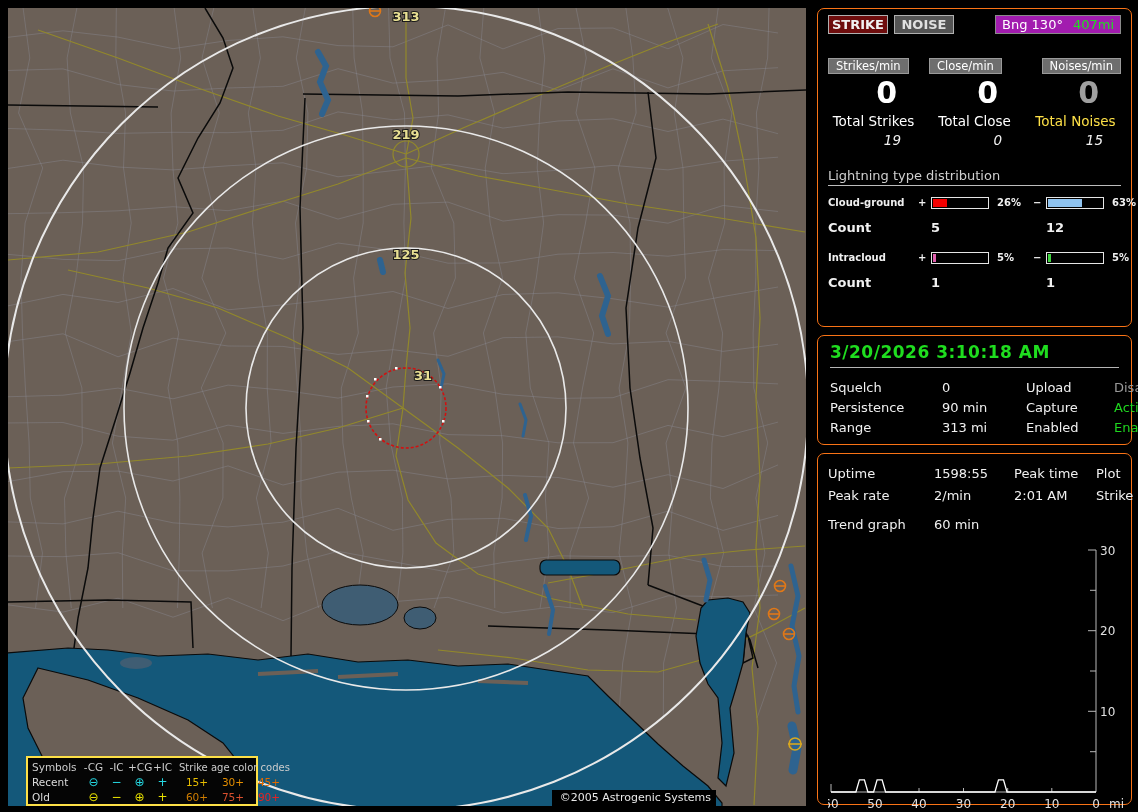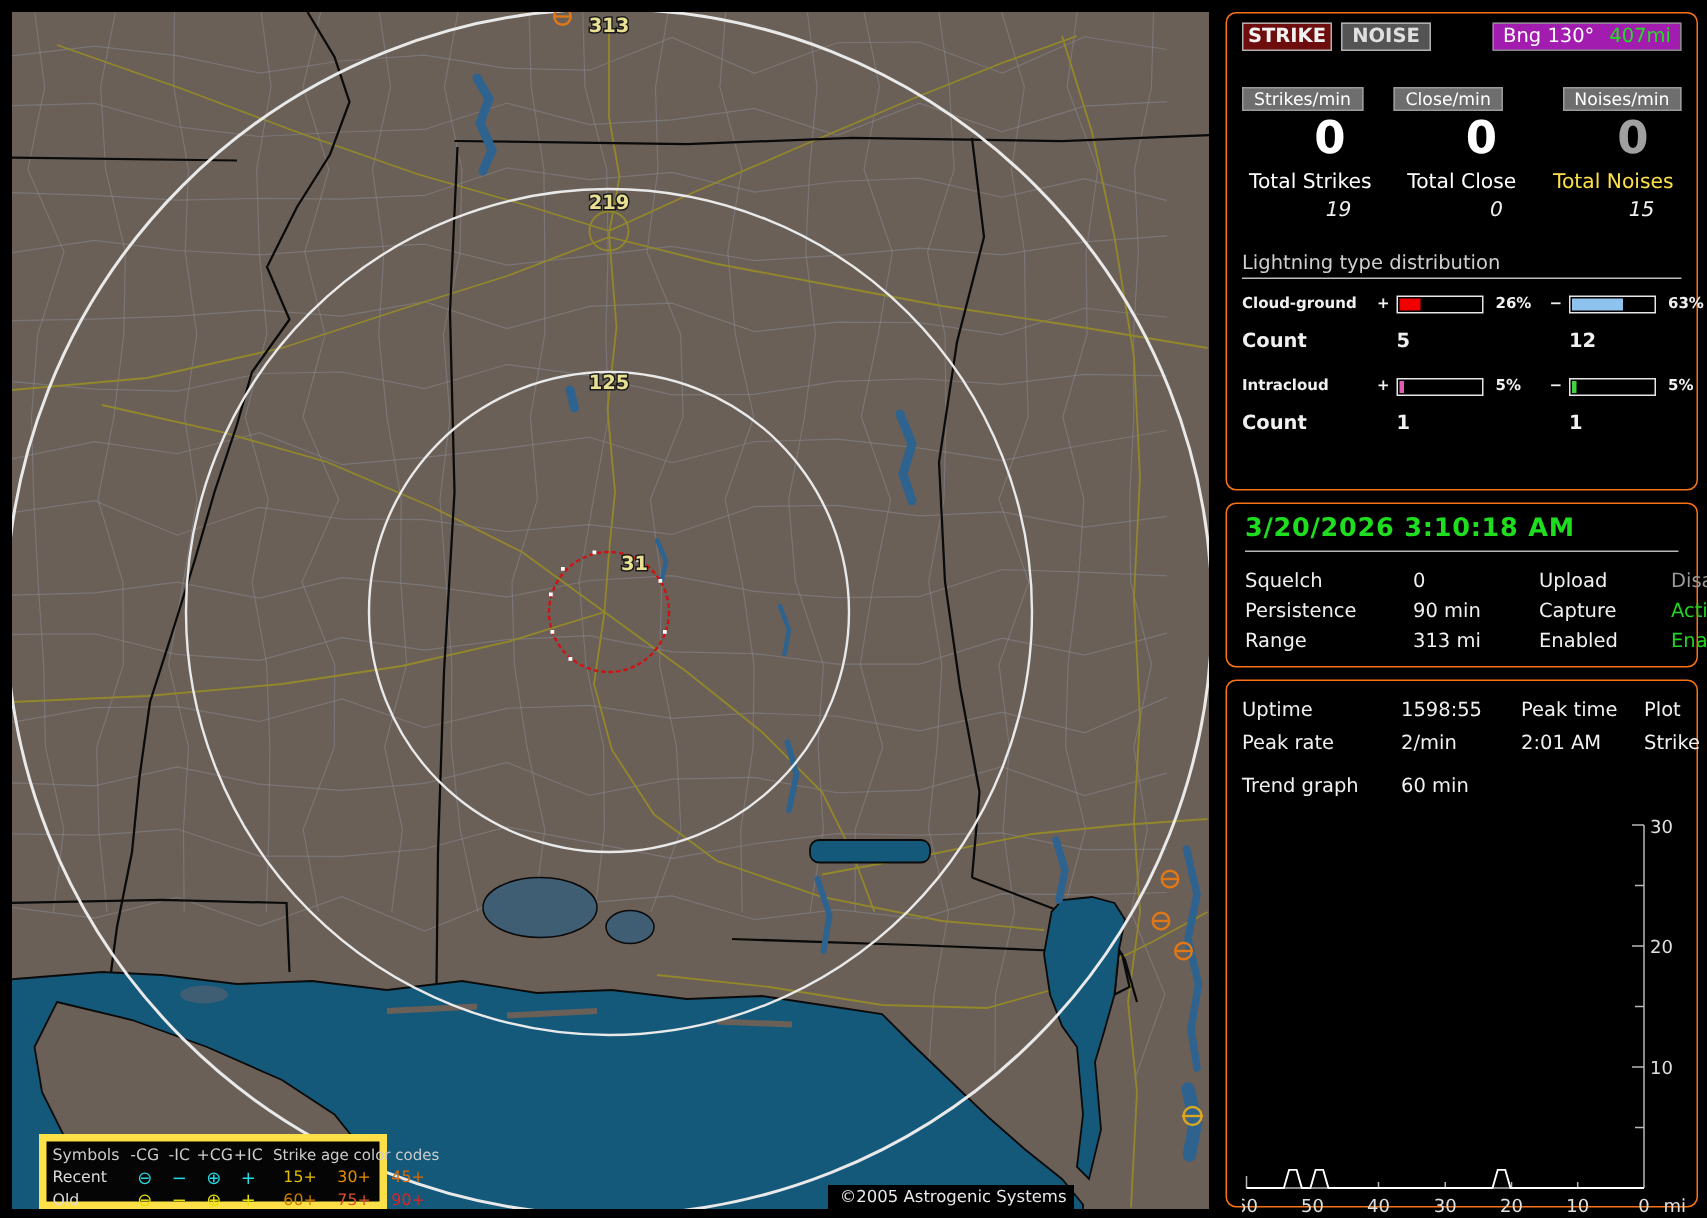--- a/index.html
+++ b/index.html
@@ -6,21 +6,21 @@
   html,body { background:#000; width:1138px; height:812px; overflow:hidden;
     font-family:"DejaVu Sans","Liberation Sans",sans-serif; }
   .abs { position:absolute; }
 
   
   #map { left:8px; top:8px; width:708px; height:798px; background:#6b6057; }
   #map svg { display:block; }
 
   #map-legend {
     left:18px; top:748px; width:232px; height:50px;
-    background:#050505; border:5px solid #fde047;
+    background:#050505; border:2px solid #fde047;
     font-size:10.5px; color:#ccc; padding:2px 4px; line-height:15px;
   }
   .lg-row { display:grid; grid-template-columns:50px 23px 23px 23px 23px 5px 36px 36px 36px; }
   .lg-row .c { text-align:center; }
   .lg-age-header { grid-column:7 / 10; font-size:10px; white-space:nowrap; }
   .lg-label { color:#ddd; }
   .lg-sym { font-size:12px; line-height:14px; }
 
   #map-copyright {
     right:0; bottom:0; height:16px; background:#000; color:#e8e8e8;

